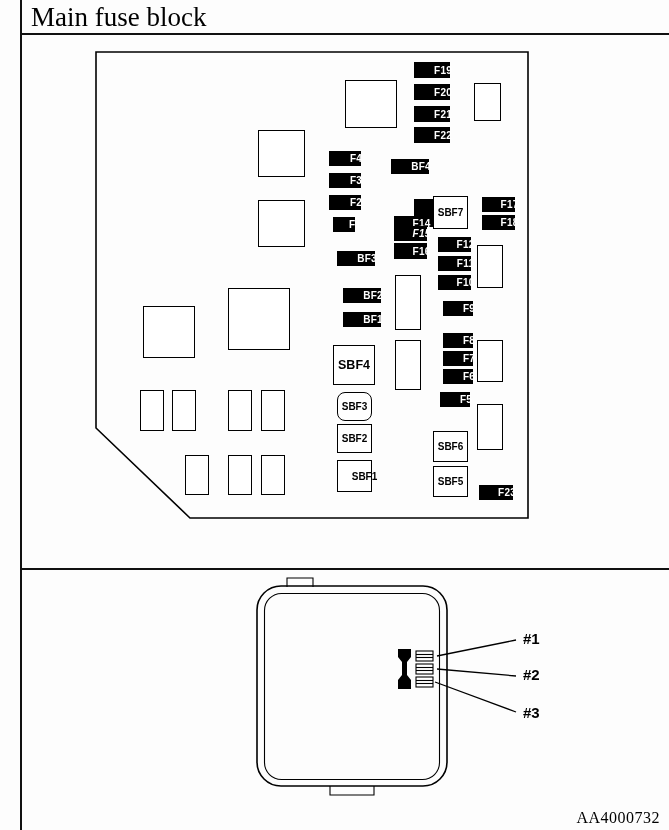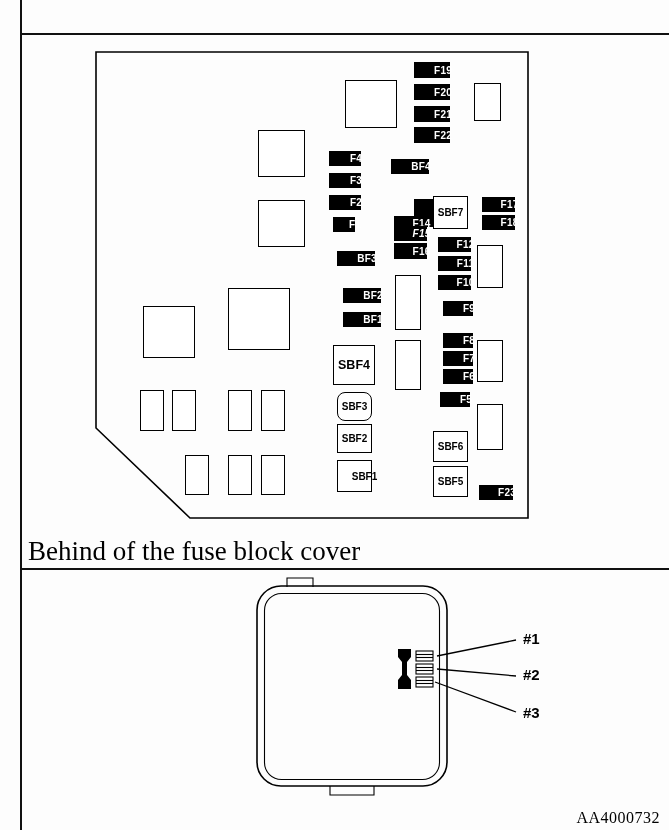--- a/index.html
+++ b/index.html
@@ -45,23 +45,23 @@
   .callout-2 { left:523px; top:666px; }
   .callout-3 { left:523px; top:704px; }
 </style>
 </head>
 <body>
 
 <div class="page">
 
   <div class="left-rule"></div>
 
+  <div class="section-title title-main">Main fuse block</div>
   <div class="hrule rule-top"></div>
 
-  <div class="section-title title-cover">Behind of the fuse block cover</div>
   <div class="hrule rule-cover"></div>
 
   <svg class="line-layer" width="669" height="830" viewBox="0 0 669 830">
 
     <polygon class="outline" points="96,52 528,52 528,518 190,518 96,428"></polygon>
 
     <path class="thinline" d="M287,587 L287,578 L313,578 L313,587"></path>
     <path class="thinline" d="M330,786 L330,795 L374,795 L374,786"></path>
     <rect class="outline" x="257" y="586" width="190" height="200" rx="24"></rect>
     <rect class="thinline" x="264.5" y="593.5" width="175" height="186" rx="17"></rect>

